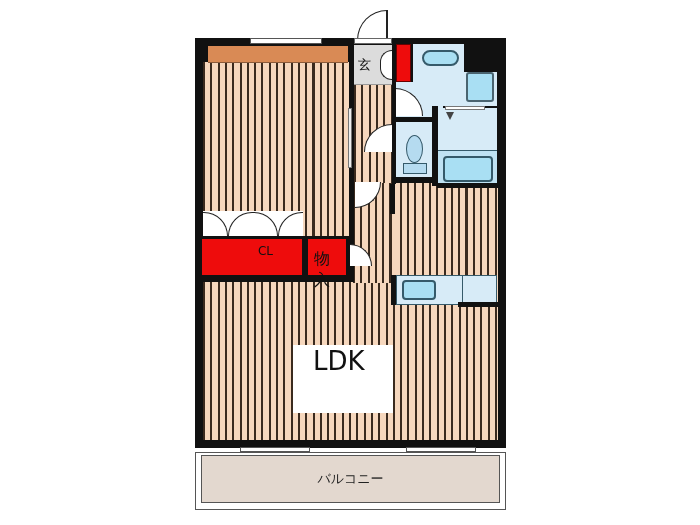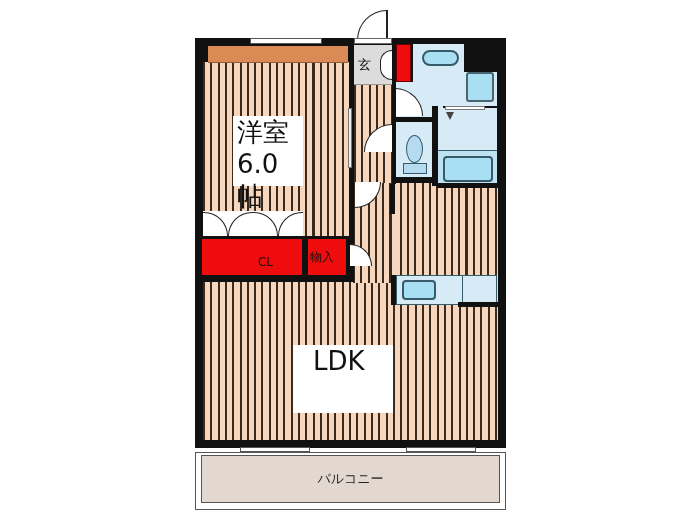--- a/index.html
+++ b/index.html
@@ -27,24 +27,20 @@
   <div class="abs floor" style="left:203px;top:282px;width:295px;height:158px;"></div>
   <div class="abs floor" style="left:356px;top:183px;width:142px;height:100px;"></div>
   <div class="abs floor" style="left:353px;top:183px;width:42px;height:100px;"></div>
 
   <div class="abs floor" style="left:203px;top:62px;width:147px;height:175px;"></div>
 
   <div class="abs" style="left:208px;top:46px;width:140px;height:17px;background:#d98a55;border-bottom:1px solid #8a5a3a;"></div>
 
   <div class="abs window" style="left:250px;top:38px;width:72px;height:6px;"></div>
 
-  <div class="abs label-box" style="left:233px;top:116px;width:70px;height:70px;padding-left:4px;">
-    <div style="font-size:26px;line-height:32px;">洋室</div>
-    <div style="font-size:26px;line-height:32px;">6.0帖</div>
-  </div>
 
   <div class="abs wall" style="left:349px;top:45px;width:5px;height:196px;"></div>
   <div class="abs" style="left:348px;top:108px;width:4px;height:60px;background:#eee;border:1px solid #777;"></div>
 
   <div class="abs floor" style="left:354px;top:85px;width:40px;height:98px;"></div>
 
   <div class="abs" style="left:354px;top:45px;width:38px;height:40px;background:#dcdcdc;border-bottom:1px solid #999;"></div>
   <div class="abs" style="left:358px;top:56px;font-size:13px;color:#111;">玄</div>
 
   <div class="abs door-swing" style="left:357px;top:10px;width:31px;height:30px;border-radius:30px 0 0 0;border-right:2px solid #222;border-bottom:none;"></div>
@@ -83,23 +79,23 @@
   <div class="abs wall" style="left:437px;top:183px;width:61px;height:5px;"></div>
 
   <div class="abs" style="left:203px;top:211px;width:100px;height:25px;background:#ffffff;"></div>
   <div class="abs door-swing" style="left:203px;top:212px;width:25px;height:24px;border-radius:0 24px 0 0;border-left:none;border-bottom:none;"></div>
   <div class="abs door-swing" style="left:228px;top:212px;width:25px;height:24px;border-radius:24px 0 0 0;border-right:none;border-bottom:none;"></div>
   <div class="abs door-swing" style="left:253px;top:212px;width:25px;height:24px;border-radius:0 24px 0 0;border-left:none;border-bottom:none;"></div>
   <div class="abs door-swing" style="left:278px;top:212px;width:25px;height:24px;border-radius:24px 0 0 0;border-right:none;border-bottom:none;"></div>
 
   <div class="abs wall" style="left:199px;top:236px;width:155px;height:46px;"></div>
   <div class="abs red" style="left:202px;top:239px;width:100px;height:36px;"></div>
-  <div class="abs" style="left:202px;top:255px;width:117px;text-align:center;font-size:12px;color:#111;padding-left:10px;">CL</div>
+  <div class="abs" style="left:202px;top:244px;width:117px;text-align:center;font-size:12px;color:#111;padding-left:10px;">CL</div>
   <div class="abs red" style="left:308px;top:239px;width:38px;height:36px;"></div>
-  <div class="abs" style="left:308px;top:249px;width:28px;text-align:center;font-size:12px;color:#111;">物入</div>
+  <div class="abs" style="left:308px;top:249px;width:28px;text-align:center;font-size:16px;color:#111;">物入</div>
   <div class="abs door-swing" style="left:350px;top:244px;width:22px;height:22px;border-radius:0 22px 0 0;border-left:none;border-bottom:none;"></div>
 
   <div class="abs wall" style="left:391px;top:275px;width:5px;height:30px;"></div>
   <div class="abs wet" style="left:396px;top:275px;width:101px;height:30px;border:1px solid #355a6a;"></div>
   <div class="abs" style="left:462px;top:275px;width:1px;height:28px;background:#355a6a;"></div>
   <div class="abs fixture" style="left:402px;top:280px;width:34px;height:20px;border-radius:4px;"></div>
   <div class="abs wall" style="left:458px;top:302px;width:40px;height:5px;"></div>
 
   <div class="abs label-box" style="left:293px;top:345px;width:100px;height:68px;padding-left:20px;">
     <div style="font-size:26px;line-height:32px;">LDK</div>

